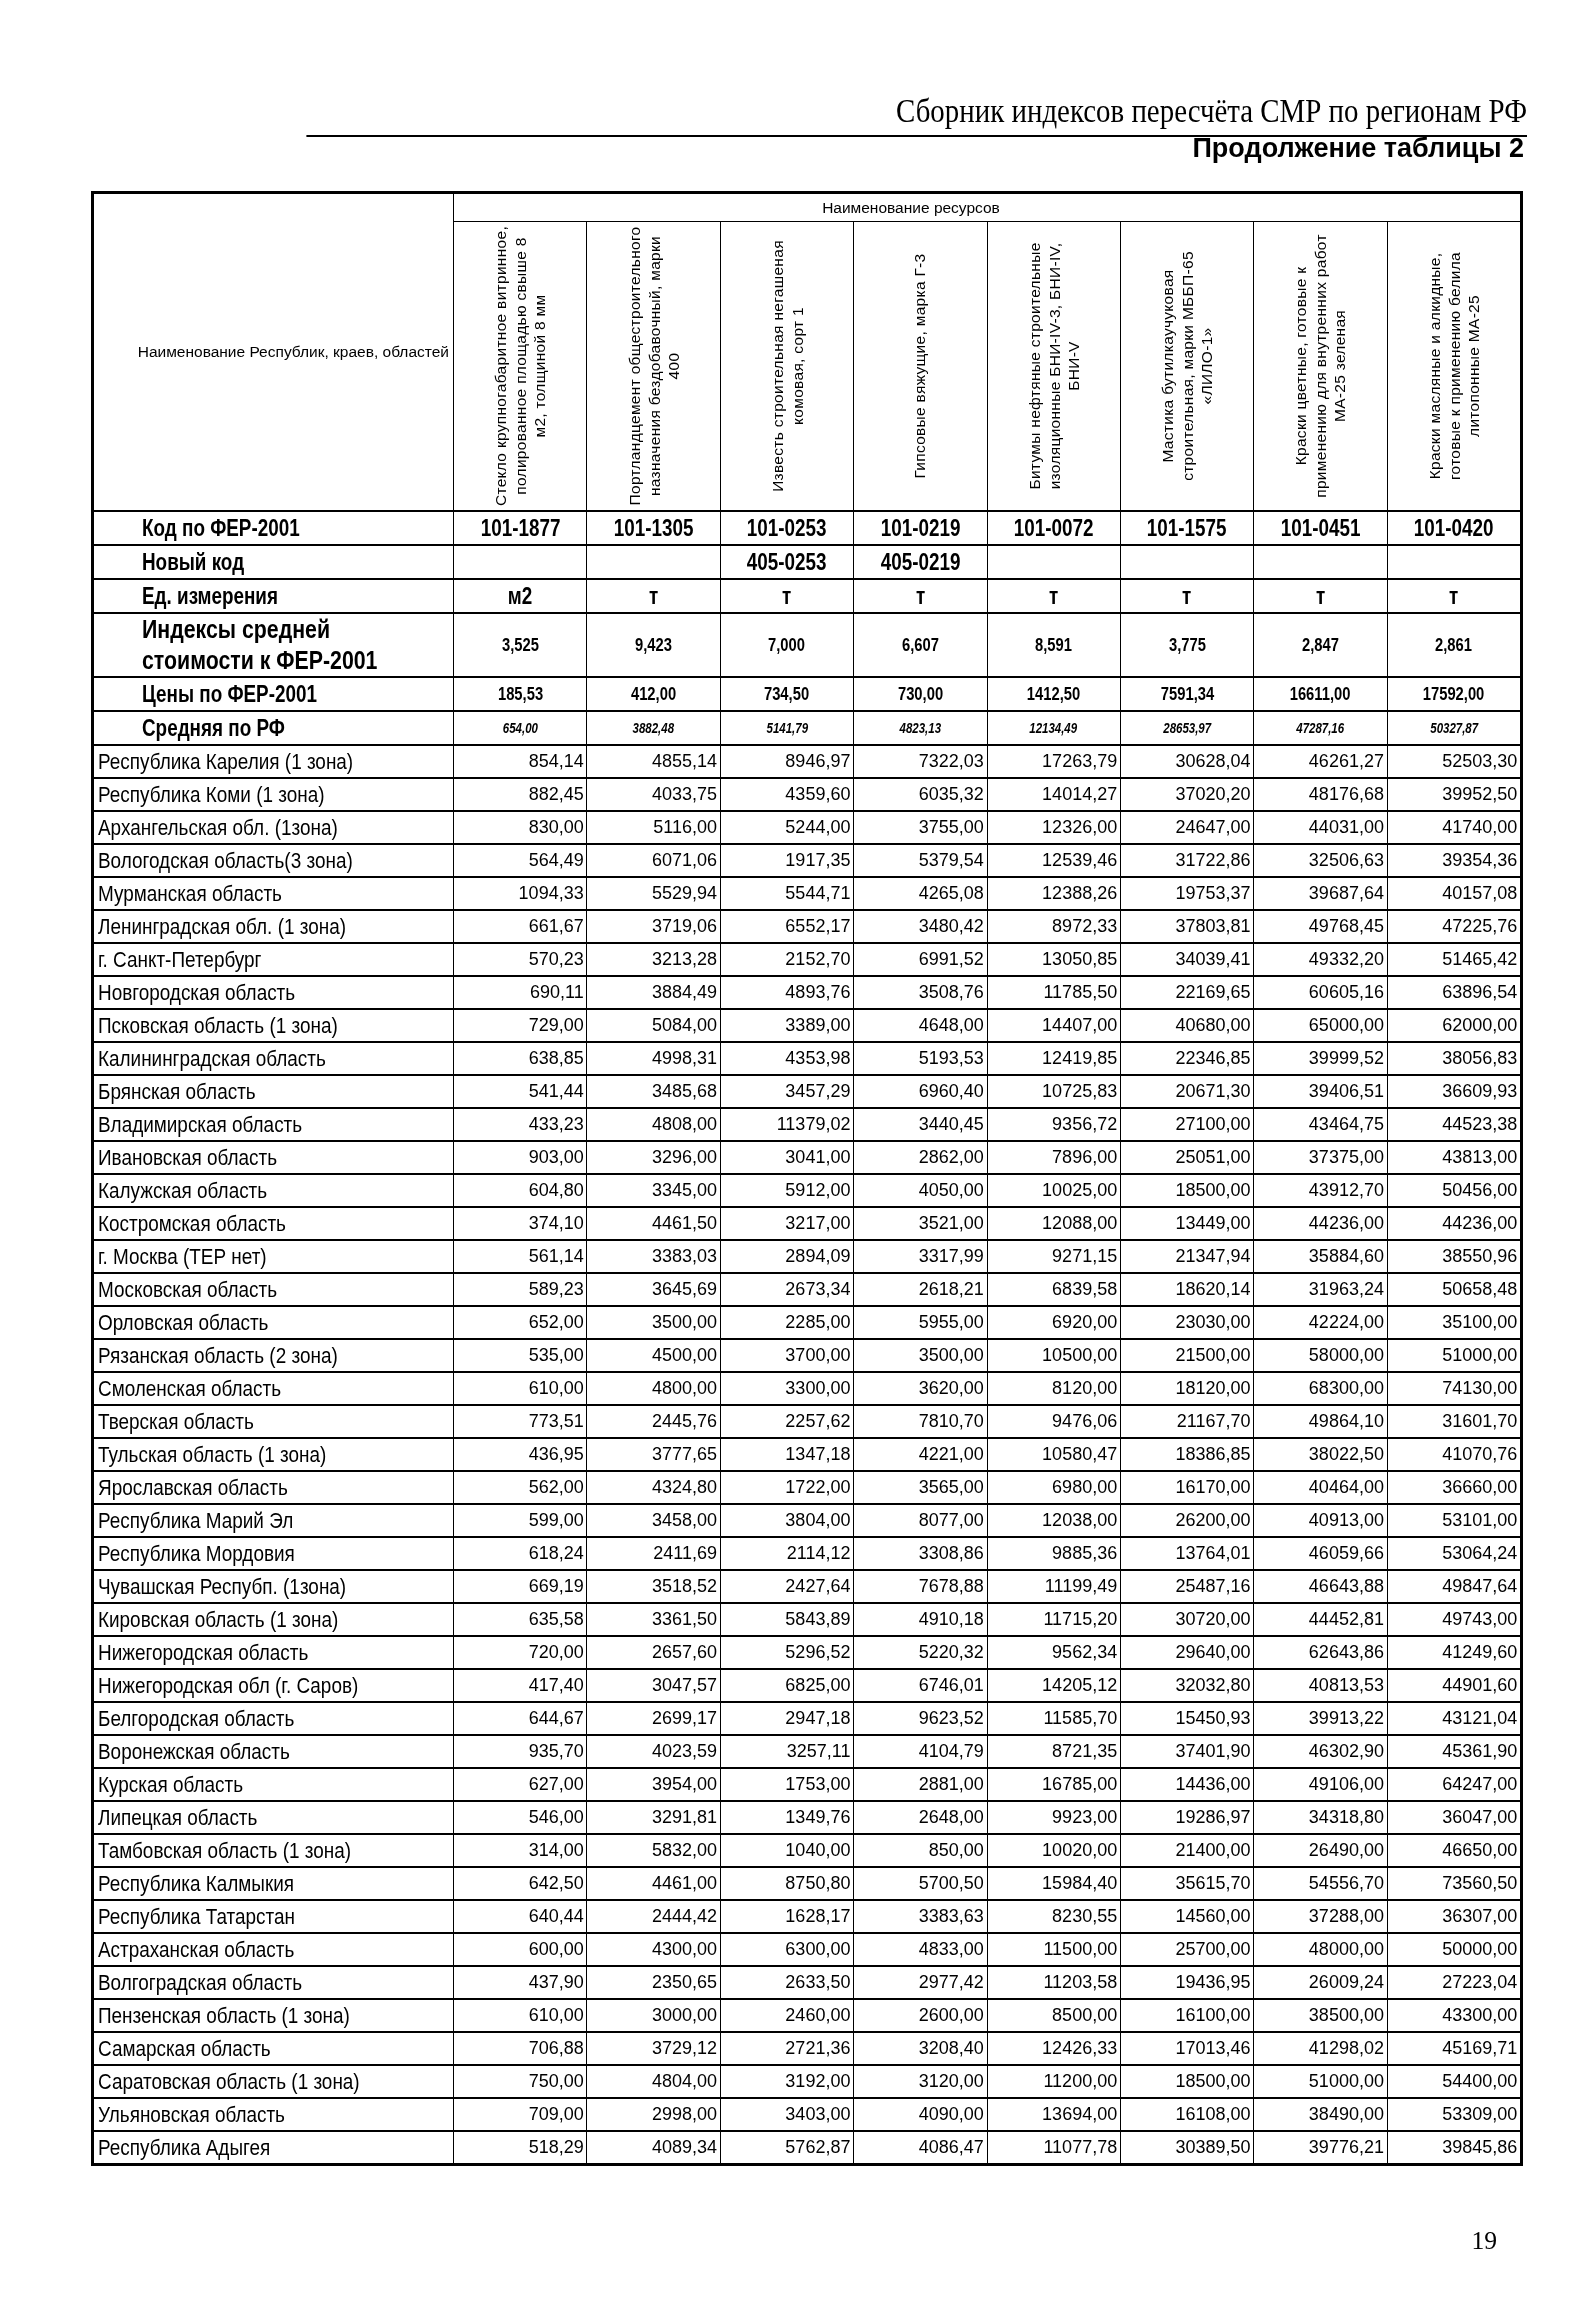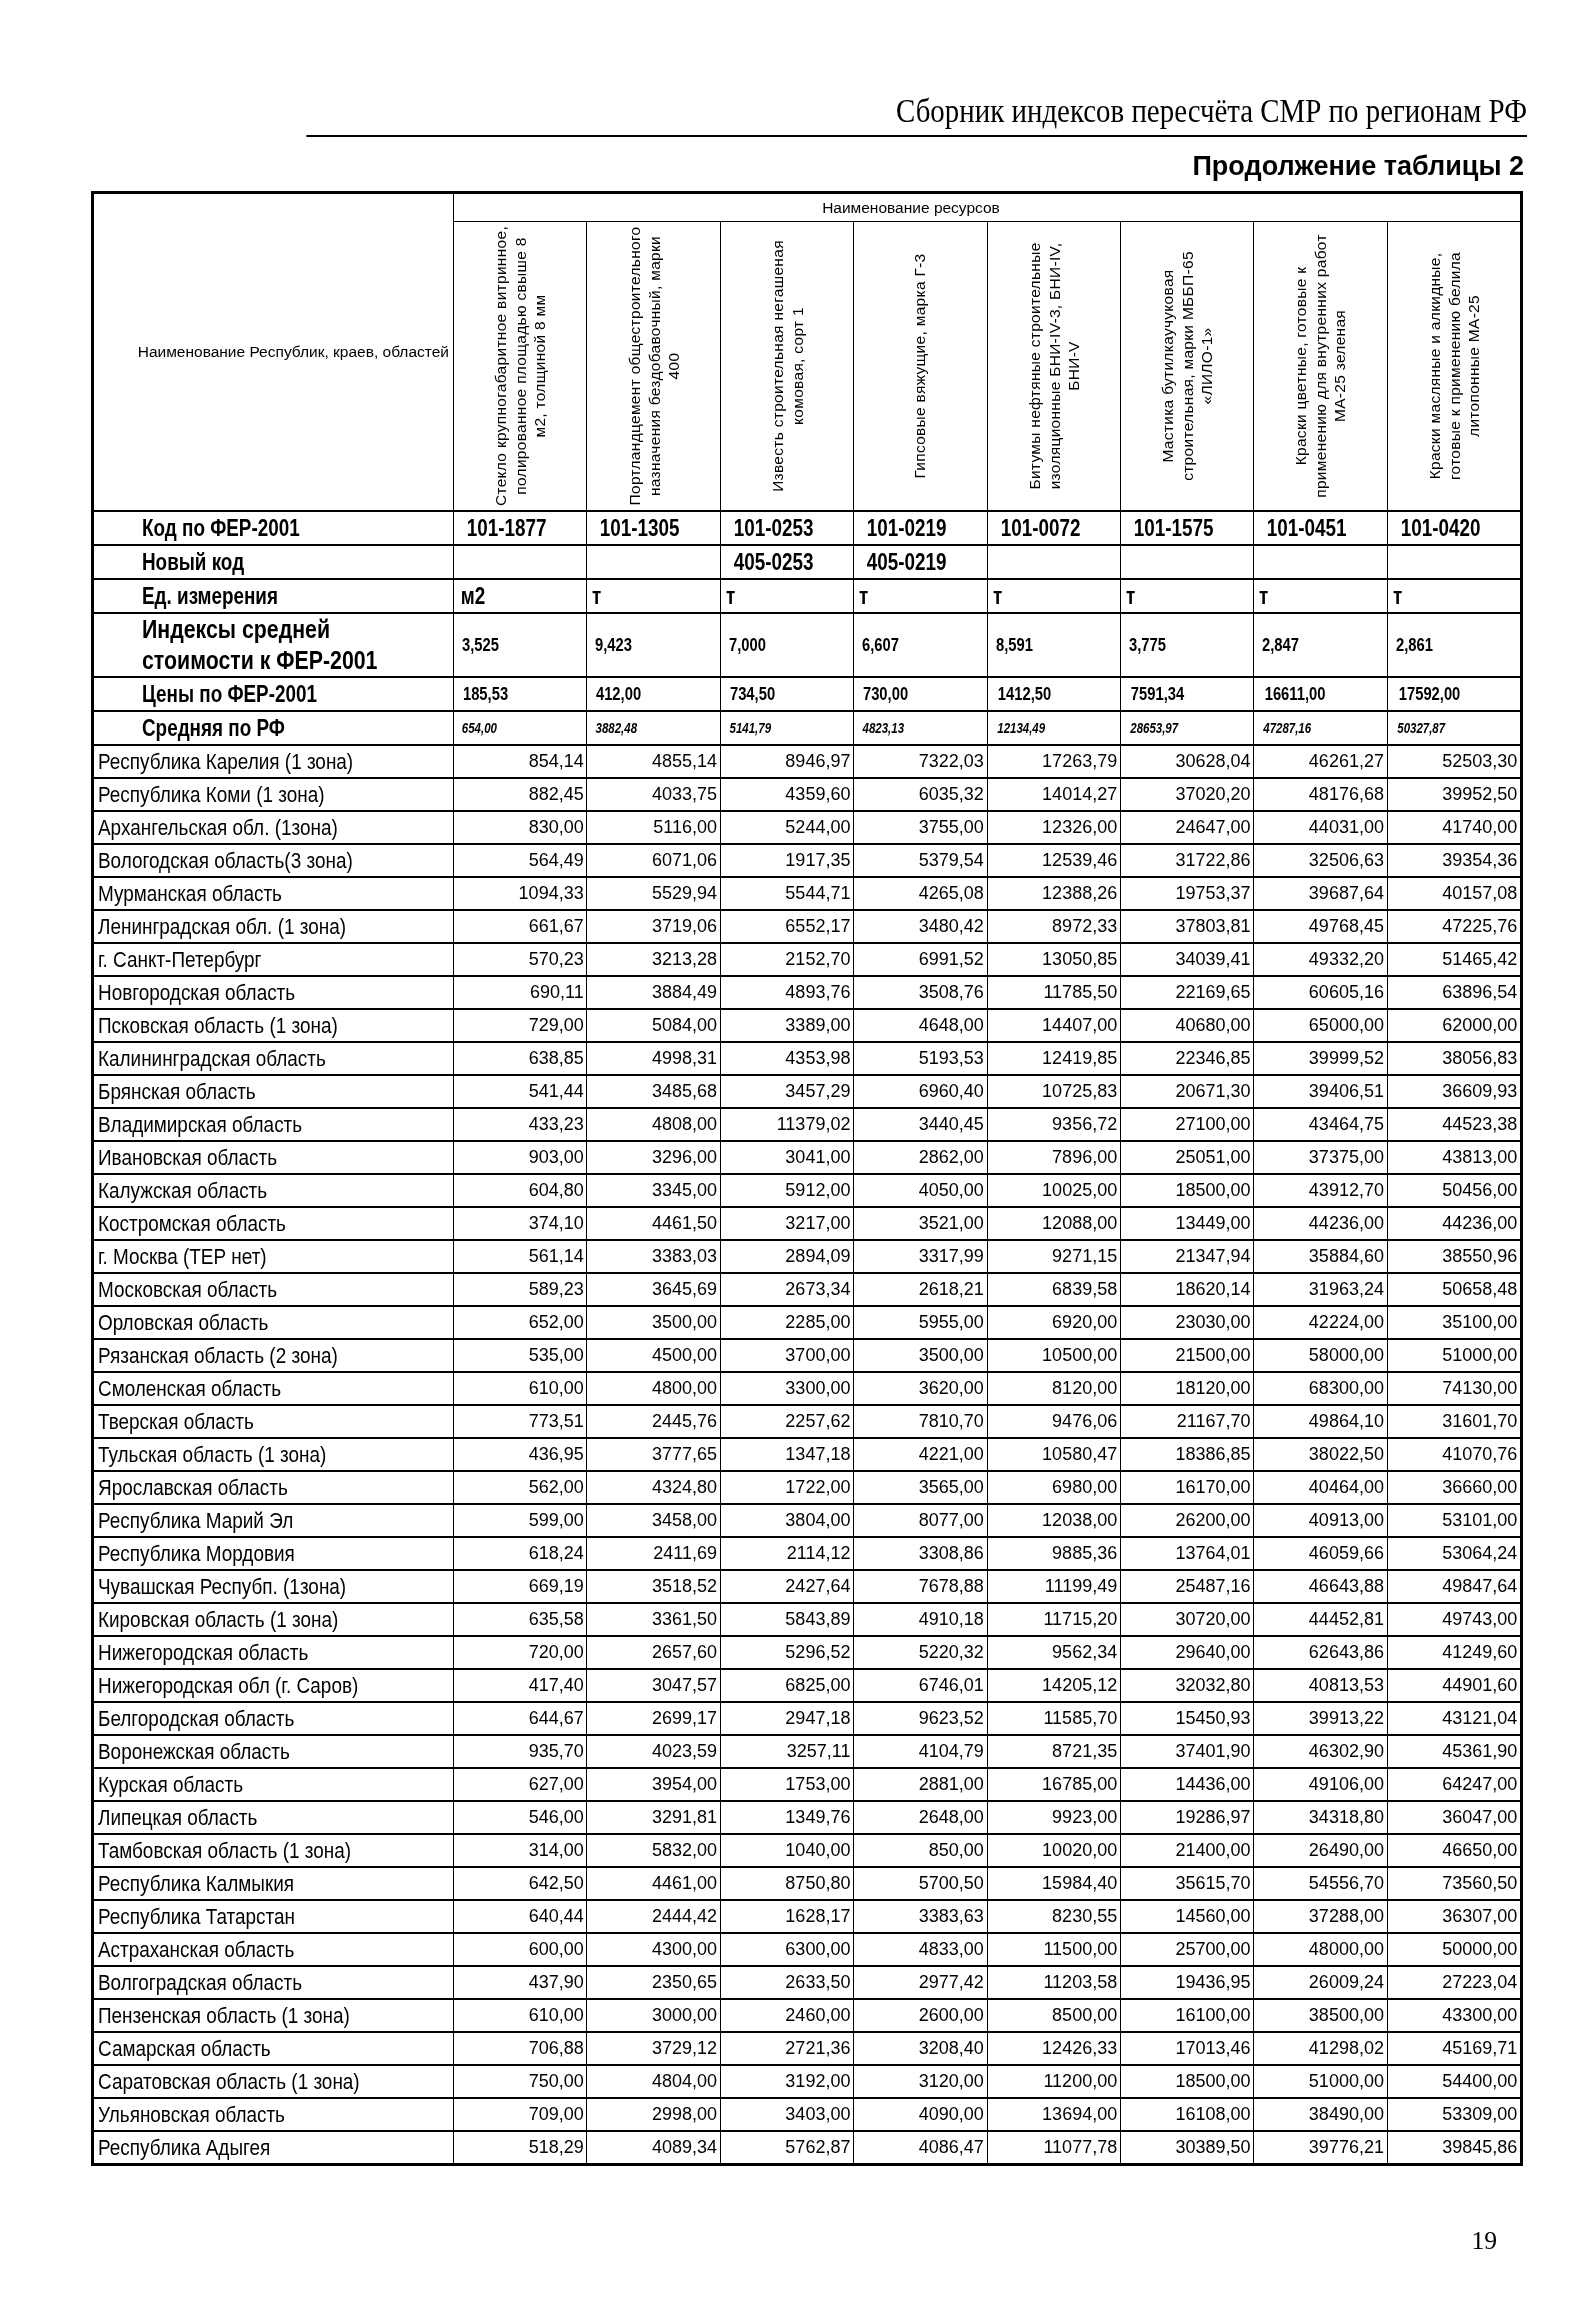--- a/index.html
+++ b/index.html
@@ -4,21 +4,21 @@
 <style>
   html, body { margin: 0; padding: 0; background: #ffffff; }
   body { width: 1591px; height: 2307px; position: relative; overflow: hidden; color: #000; }
   .running-head {
     position: absolute; left: 91px; right: 64px; top: 91px; height: 40px;
     font-family: "Liberation Serif", serif; font-size: 34px; text-align: right;
     border-bottom: 2px solid #000; line-height: 40px; padding-bottom: 4px;
     transform: scaleX(0.85); transform-origin: right center;
   }
   .continuation {
-    position: absolute; right: 67px; top: 151px;
+    position: absolute; right: 67px; top: 133px;
     font-family: "Liberation Sans", sans-serif; font-weight: bold; font-size: 27px; margin-left: 44px;
   }
   .tbl-wrap {
     position: absolute; left: 91px; top: 191px; width: 1428px;
     border: 2.7px double #000;
   }
   table { border-collapse: collapse; width: 100%; table-layout: fixed; font-family: "Liberation Sans", sans-serif; }
   td, th { border: 1.3px solid #000; padding: 0 4px; }
   col.c-name { width: 360px; }
   col.c-val { width: auto; }
@@ -27,21 +27,21 @@
   .h-group span { display: inline-block; margin-left: -148px; }
   .h-res { height: 288px; vertical-align: middle; position: relative; padding: 0; }
   .vtext {
     position: absolute; left: 50%; top: 50%;
     transform: translate(-50%, -50%) rotate(-90deg);
     width: 283px; text-align: center; font-size: 15.5px; font-weight: normal; line-height: 19.5px;
     white-space: normal; letter-spacing: 0.3px;
   }
   .meta td { font-weight: bold; font-size: 23px; height: 32px; border-top-width: 2px; }
   .meta td.lbl { text-align: left; transform-origin: left center; padding-left: 48px; }
-  .meta td.v { }
+  .meta td.v { text-align: center; }
   .meta .lbl span, .meta .v span { display: inline-block; transform: scaleX(0.82); transform-origin: left center; }
   .meta .v span { transform-origin: center center; }
   .meta.idx td { height: 61px; font-size: 26px; }
   .meta.idx td.v { font-size: 18px; }
   .meta.price td.v { font-size: 18px; }
   .meta.avg td.v { font-size: 14px; font-style: italic; }
   .data td { height: 31px; font-size: 18px; border-top-width: 2px; }
   .data td.lbl { text-align: left; font-size: 22px; white-space: nowrap; overflow: hidden; }
   .data td.lbl span { display: inline-block; transform: scaleX(0.86); transform-origin: left center; }
   .data td.v { text-align: right; padding-right: 2.7px; }

